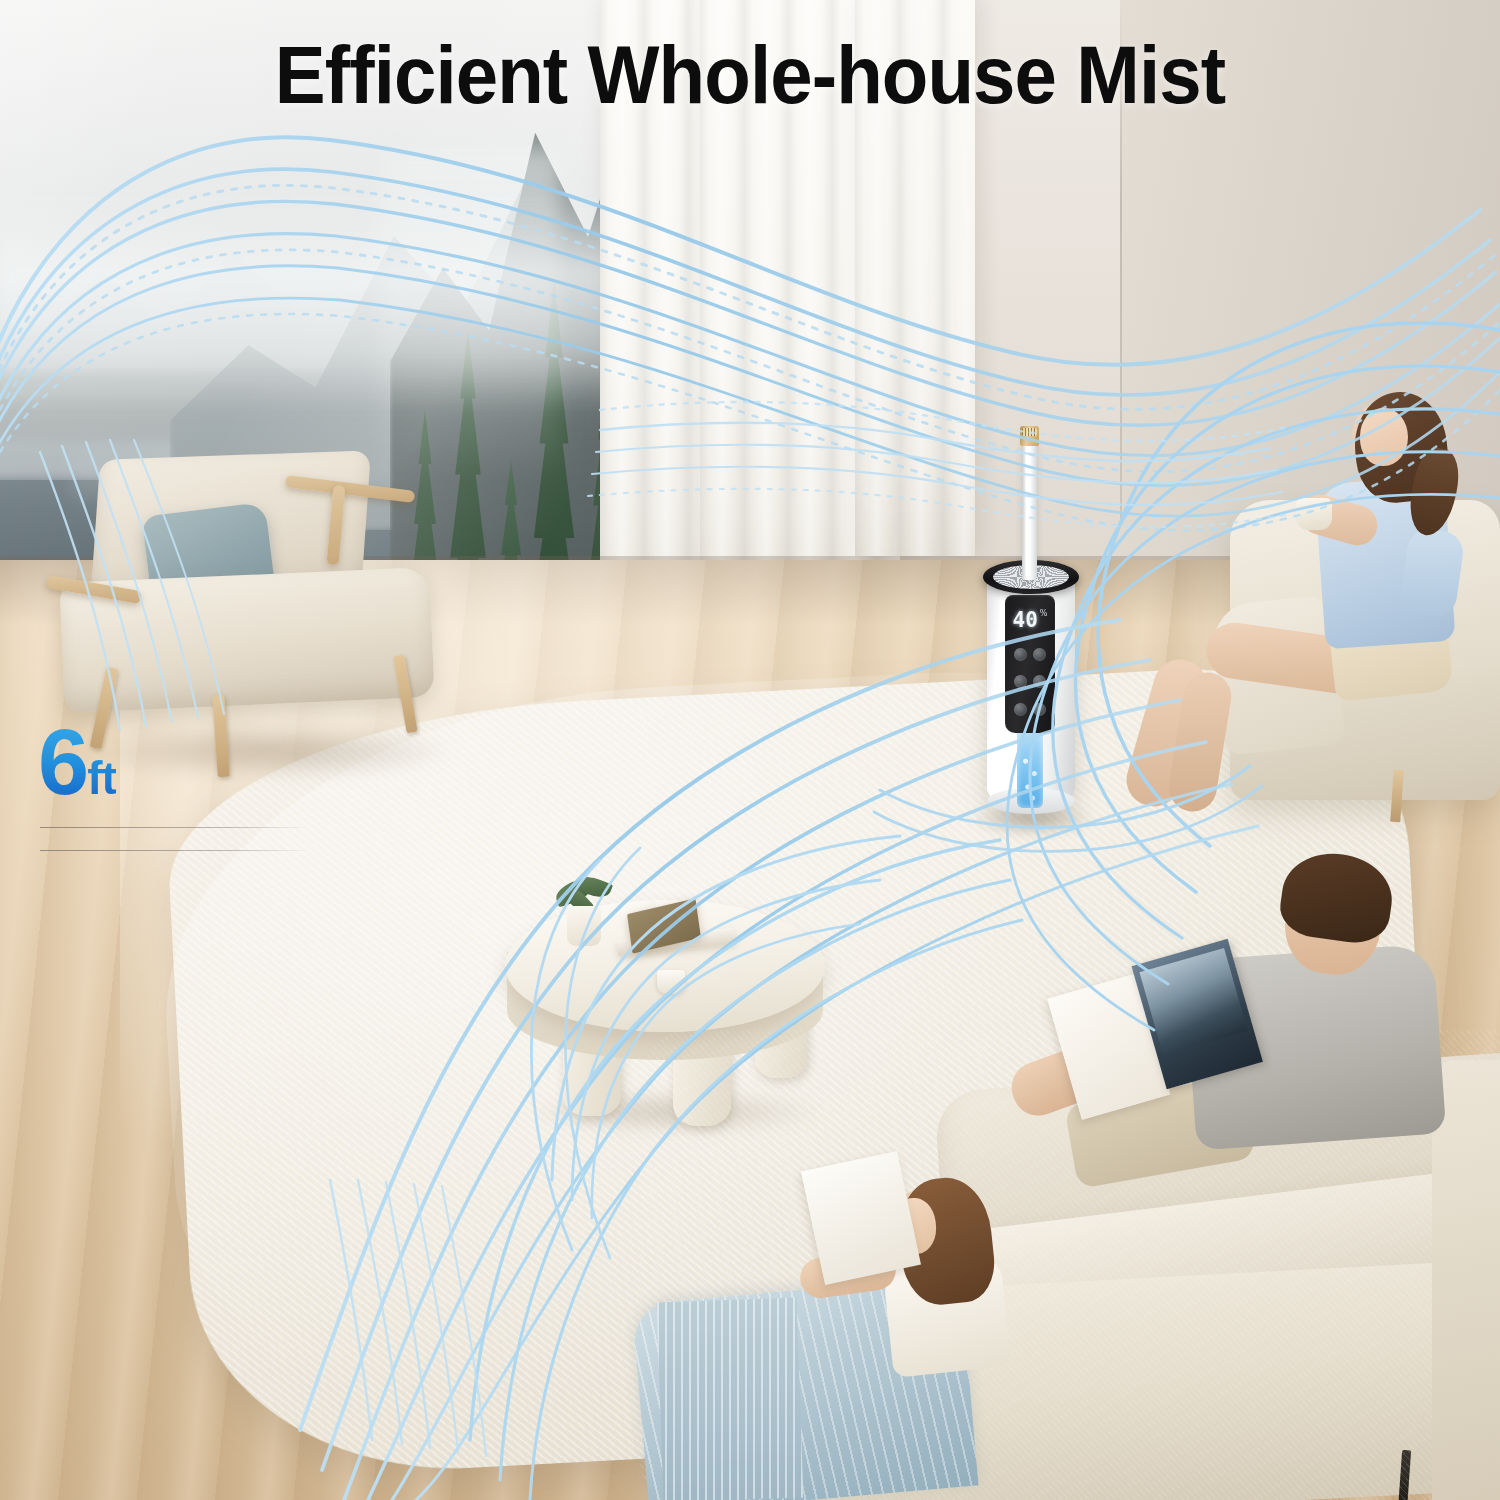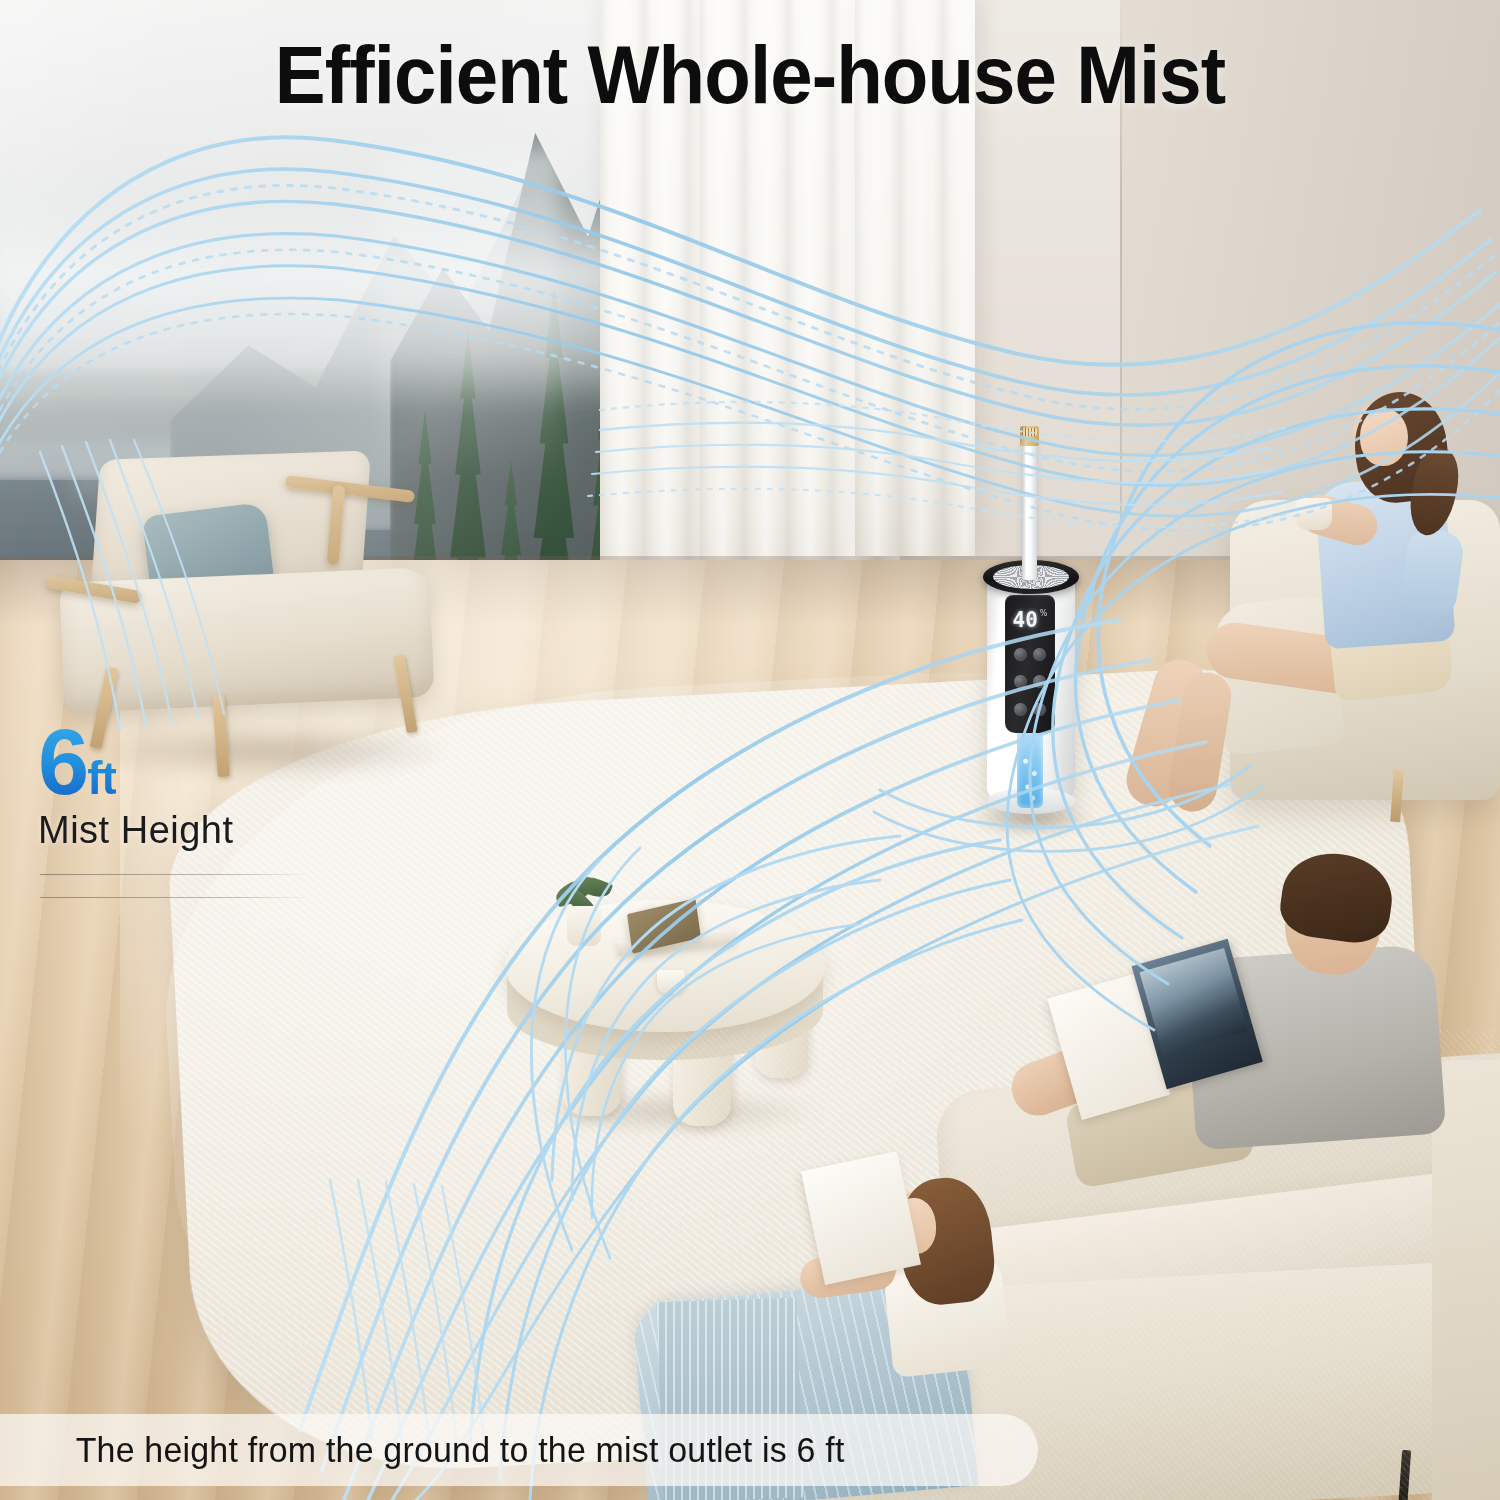--- a/index.html
+++ b/index.html
@@ -919,30 +919,26 @@
   </svg>
 
   <div class="title">Efficient Whole-house Mist</div>
 
   <div class="stats">
 
     <div class="stat stat-1">
       <div class="stat-value">
         <span class="stat-num">6</span><span class="stat-unit">ft</span>
       </div>
-      <div class="stat-label">Mist Height</div>
     </div>
 
     <div class="stat-divider"></div>
 
     <div class="stat stat-2">
     </div>
 
     <div class="stat-divider"></div>
 
 
   </div>
 
-  <div class="caption-bar">
-    <div class="caption-text">The height from the ground to the mist outlet is 6 ft</div>
-  </div>
 
 </div>
 
 </body></html>

